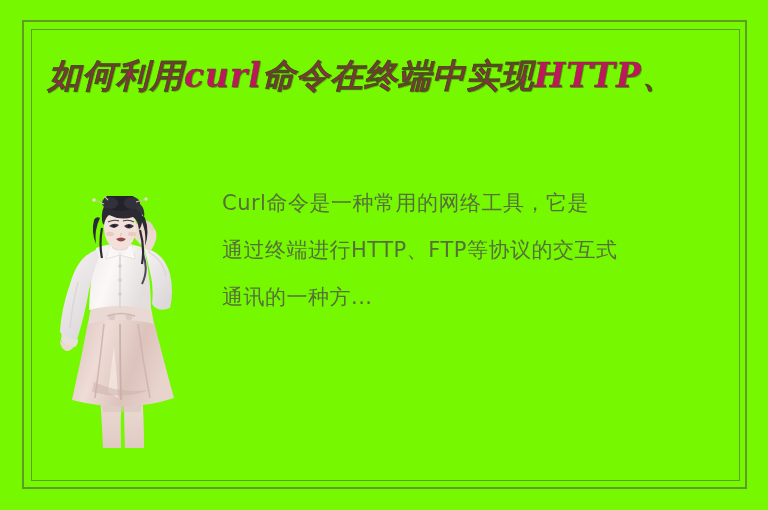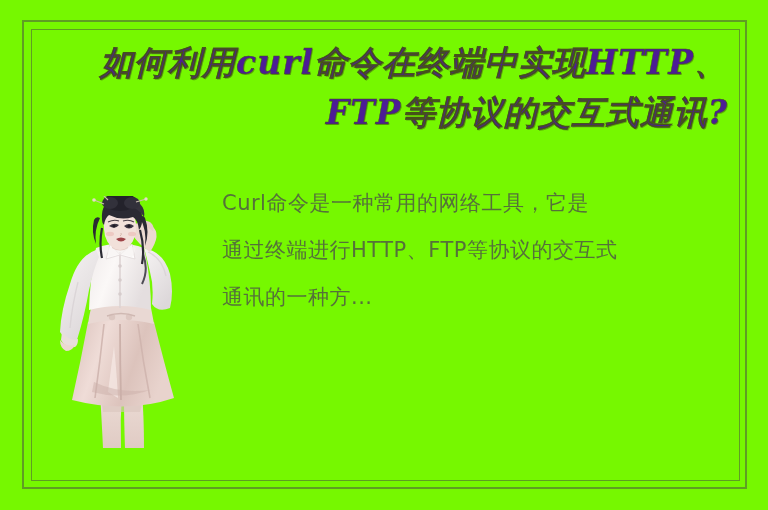--- a/index.html
+++ b/index.html
@@ -40,31 +40,30 @@
     height: 452px;
     border: 1px solid #5f9e24;
     box-sizing: border-box;
     pointer-events: none;
   }
 
   
   .title {
     position: absolute;
     left: 48px;
-    top: 38px;
+    top: 51px;
     width: 680px;
-    color: #4c1d95;
+    color: #be185d;
     font-family: "DejaVu Serif", serif;
     font-size: 33px;
     font-weight: bold;
     font-style: italic;
     line-height: 50px;
     letter-spacing: 1px;
     text-shadow: 1px 1px 0 rgba(60,80,10,0.45);
-    text-align: right;
     -webkit-text-stroke: 0.4px #46521a;
   }
   .title-line {
     display: block;
     white-space: nowrap;
   }
 
   
   .excerpt {
     position: absolute;
@@ -98,21 +97,20 @@
 </head>
 <body>
 
 <div id="card">
 
   <div class="frame-outer"></div>
   <div class="frame-inner"></div>
 
   <div class="title">
     <span class="title-line">如何利用curl命令在终端中实现HTTP、</span>
-    <span class="title-line">FTP等协议的交互式通讯?</span>
   </div>
 
   <div class="excerpt">
     <span class="excerpt-line">Curl命令是一种常用的网络工具，它是</span>
     <span class="excerpt-line">通过终端进行HTTP、FTP等协议的交互式</span>
     <span class="excerpt-line">通讯的一种方...</span>
   </div>
 
   <div class="illustration">
     <svg width="152" height="252" viewBox="0 0 152 252" xmlns="http://www.w3.org/2000/svg">

